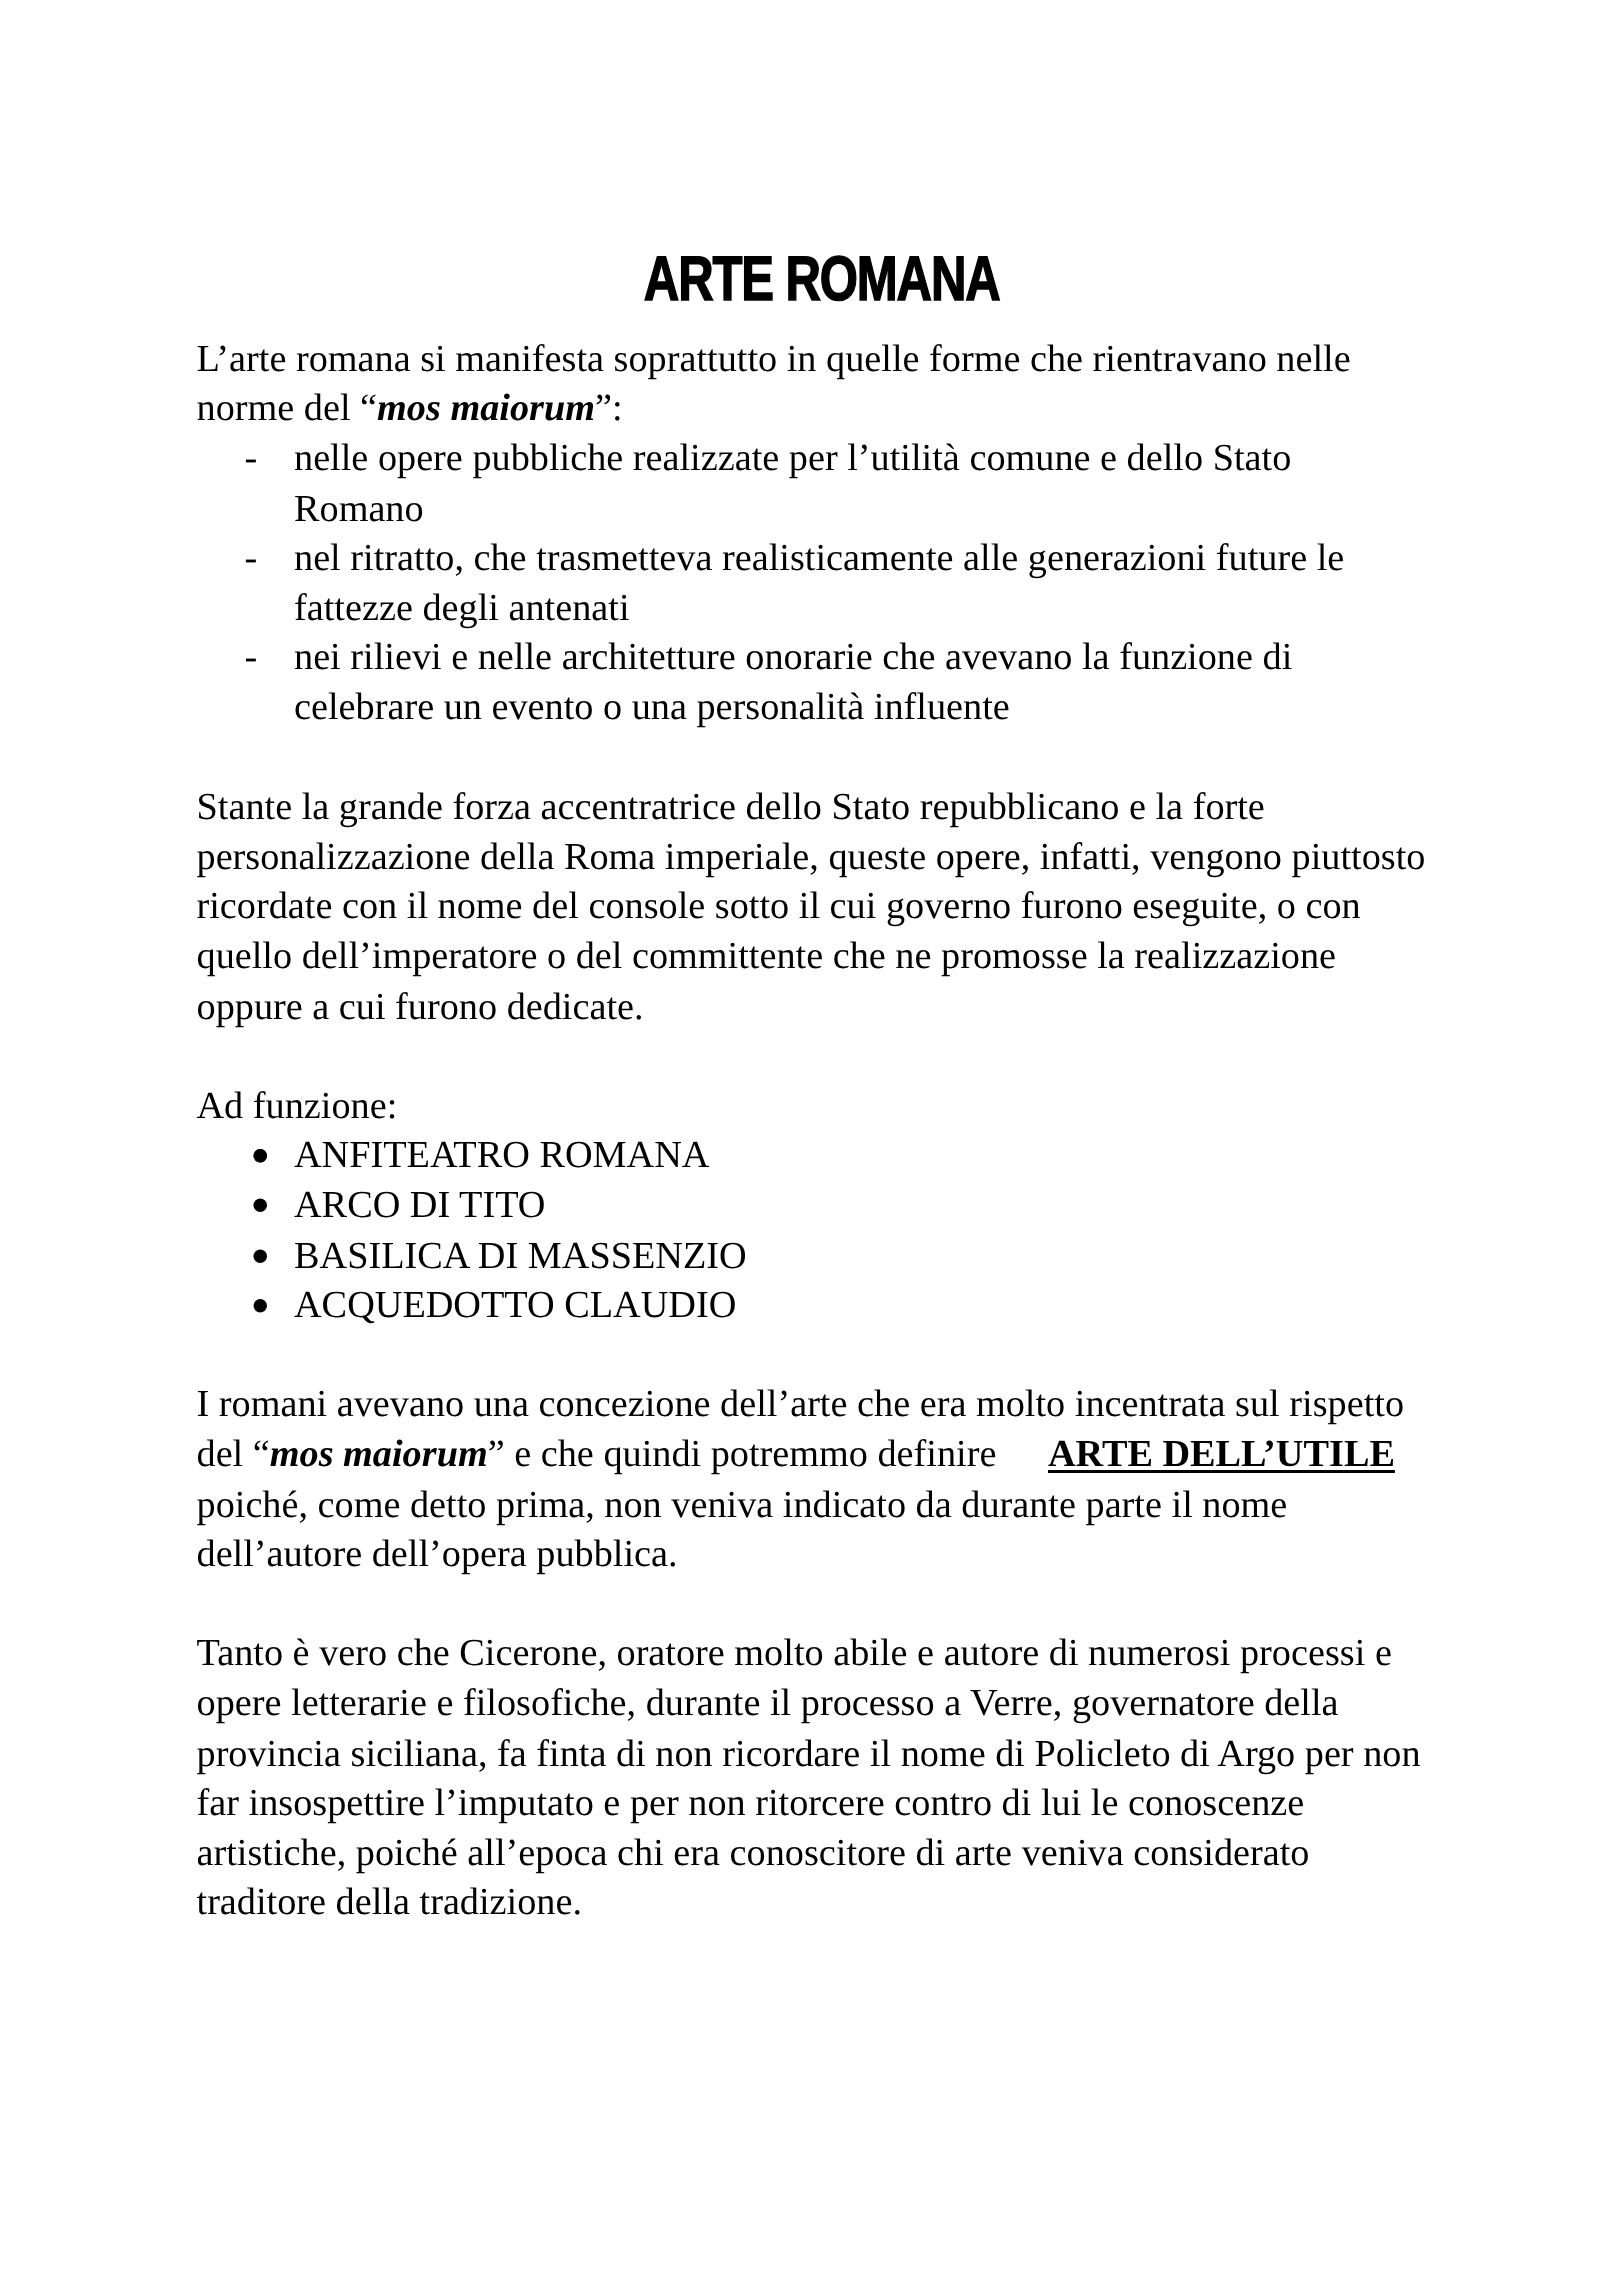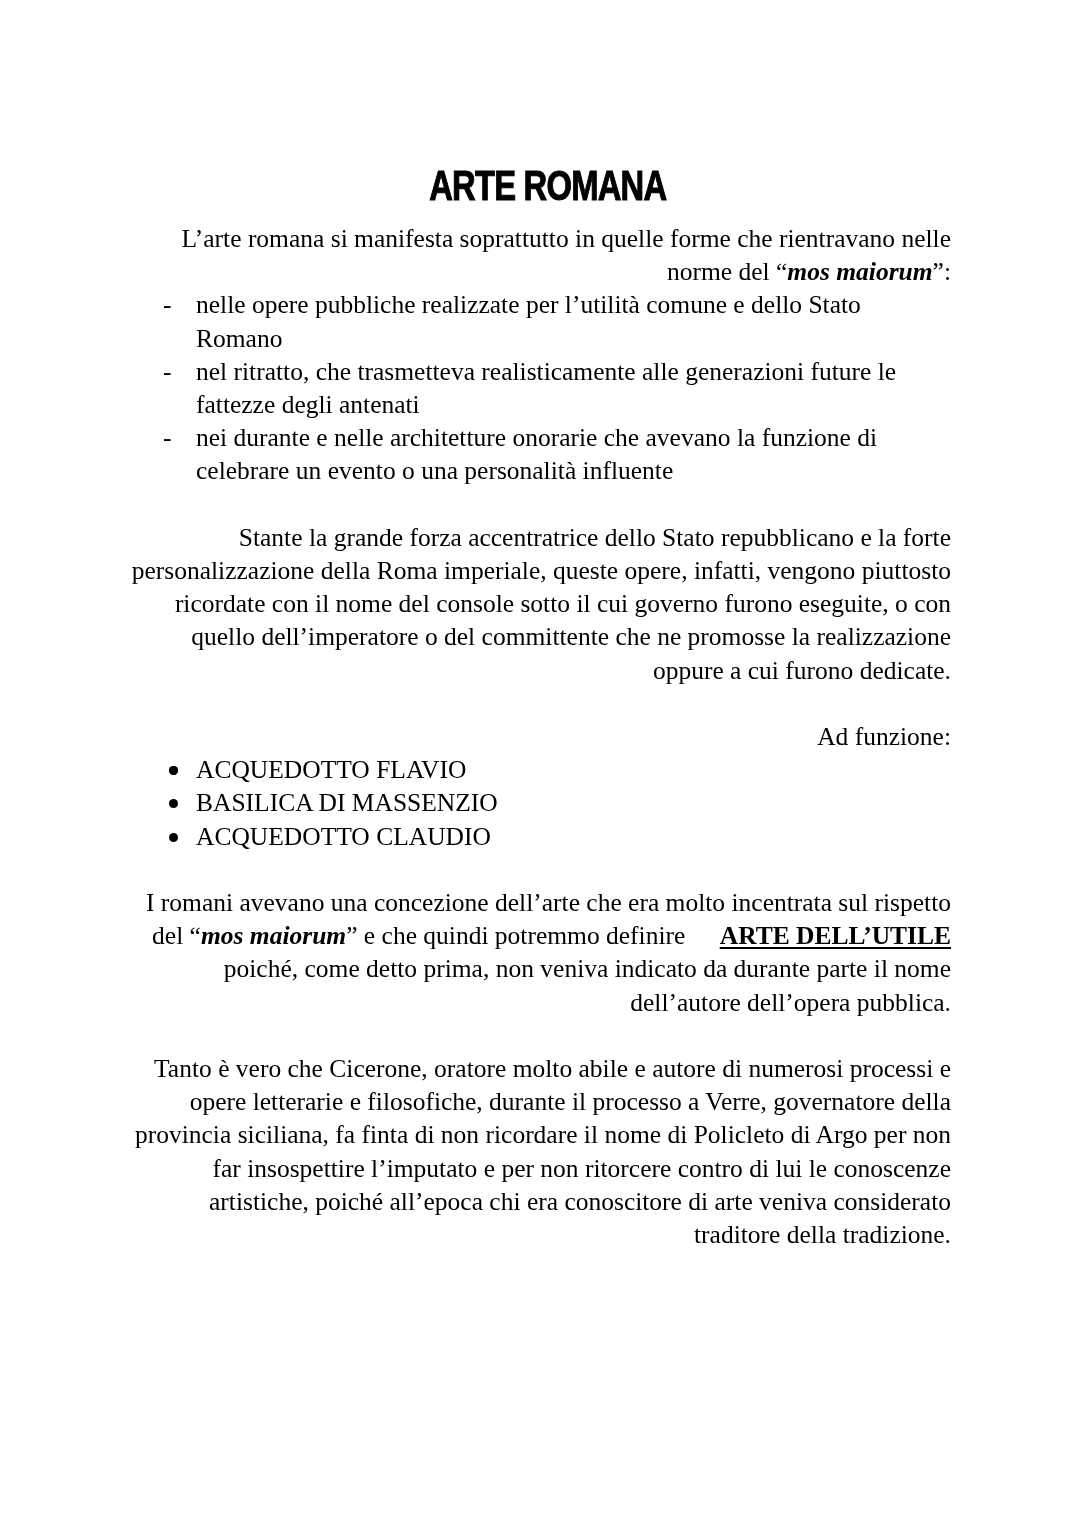--- a/index.html
+++ b/index.html
@@ -27,21 +27,21 @@
       -webkit-text-stroke: 1px #000;
     }
     .body {
       position: absolute;
       left: 131px;
       top: 222px;
       width: 820px;
       font-size: 25.5px;
       line-height: 33.2px;
     }
-    p { margin: 0; text-align: right; }
+    p { margin: 0; }
     .gap { height: 33.2px; }
     .dash-list, .bullet-list { list-style: none; margin: 0; padding: 0; }
     .dash-list li, .bullet-list li { position: relative; padding-left: 65px; }
     .dash-list li .marker { position: absolute; left: 32px; top: 0; }
     .bullet-list li .marker {
       position: absolute; left: 38px; top: 13px;
       width: 9px; height: 9px; border-radius: 50%; background: #000;
     }
     .em { font-weight: bold; font-style: italic; }
     .strong-u { font-weight: bold; text-decoration: underline; text-decoration-thickness: 2px; text-underline-offset: 3px; margin-left: 28px; }
@@ -51,33 +51,34 @@
 
 <div class="page">
   <h1 class="title">ARTE ROMANA</h1>
 
   <div class="body">
     <p><span>L’arte romana si manifesta soprattutto in quelle forme che rientravano nelle norme del “</span><span class="em">mos maiorum</span><span>”:</span></p>
 
     <ul class="dash-list">
       <li><span class="marker">-</span><span>nelle opere pubbliche realizzate per l’utilità comune e dello Stato Romano</span></li>
       <li><span class="marker">-</span><span>nel ritratto, che trasmetteva realisticamente alle generazioni future le fattezze degli antenati</span></li>
-      <li><span class="marker">-</span><span>nei durante e nelle architetture onorarie che avevano la funzione di celebrare un evento o una personalità influente</span></li>
+      <li><span class="marker">-</span><span>nei rilievi e nelle architetture onorarie che avevano la funzione di celebrare un evento o una personalità influente</span></li>
     </ul>
 
     <div class="gap"></div>
 
     <p>Stante la grande forza accentratrice dello Stato repubblicano e la forte personalizzazione della Roma imperiale, queste opere, infatti, vengono piuttosto ricordate con il nome del console sotto il cui governo furono eseguite, o con quello dell’imperatore o del committente che ne promosse la realizzazione oppure a cui furono dedicate.</p>
 
     <div class="gap"></div>
 
     <p>Ad funzione:</p>
     <ul class="bullet-list">
       <li><span class="marker"></span></li>
-      <li><span class="marker"></span><span>ACQUEDOTTO FLAVIO</span></li>
+      <li><span class="marker"></span><span>ANFITEATRO ROMANA</span></li>
+      <li><span class="marker"></span><span>ARCO DI TITO</span></li>
       <li><span class="marker"></span><span>BASILICA DI MASSENZIO</span></li>
       <li><span class="marker"></span><span>ACQUEDOTTO CLAUDIO</span></li>
     </ul>
 
     <div class="gap"></div>
 
     <p><span>I romani avevano una concezione dell’arte che era molto incentrata sul rispetto del “</span><span class="em">mos maiorum</span><span>” e che quindi potremmo definire </span><span class="strong-u">ARTE DELL’UTILE</span><span> poiché, come detto prima, non veniva indicato da durante parte il nome dell’autore dell’opera pubblica.</span></p>
 
     <div class="gap"></div>
 

